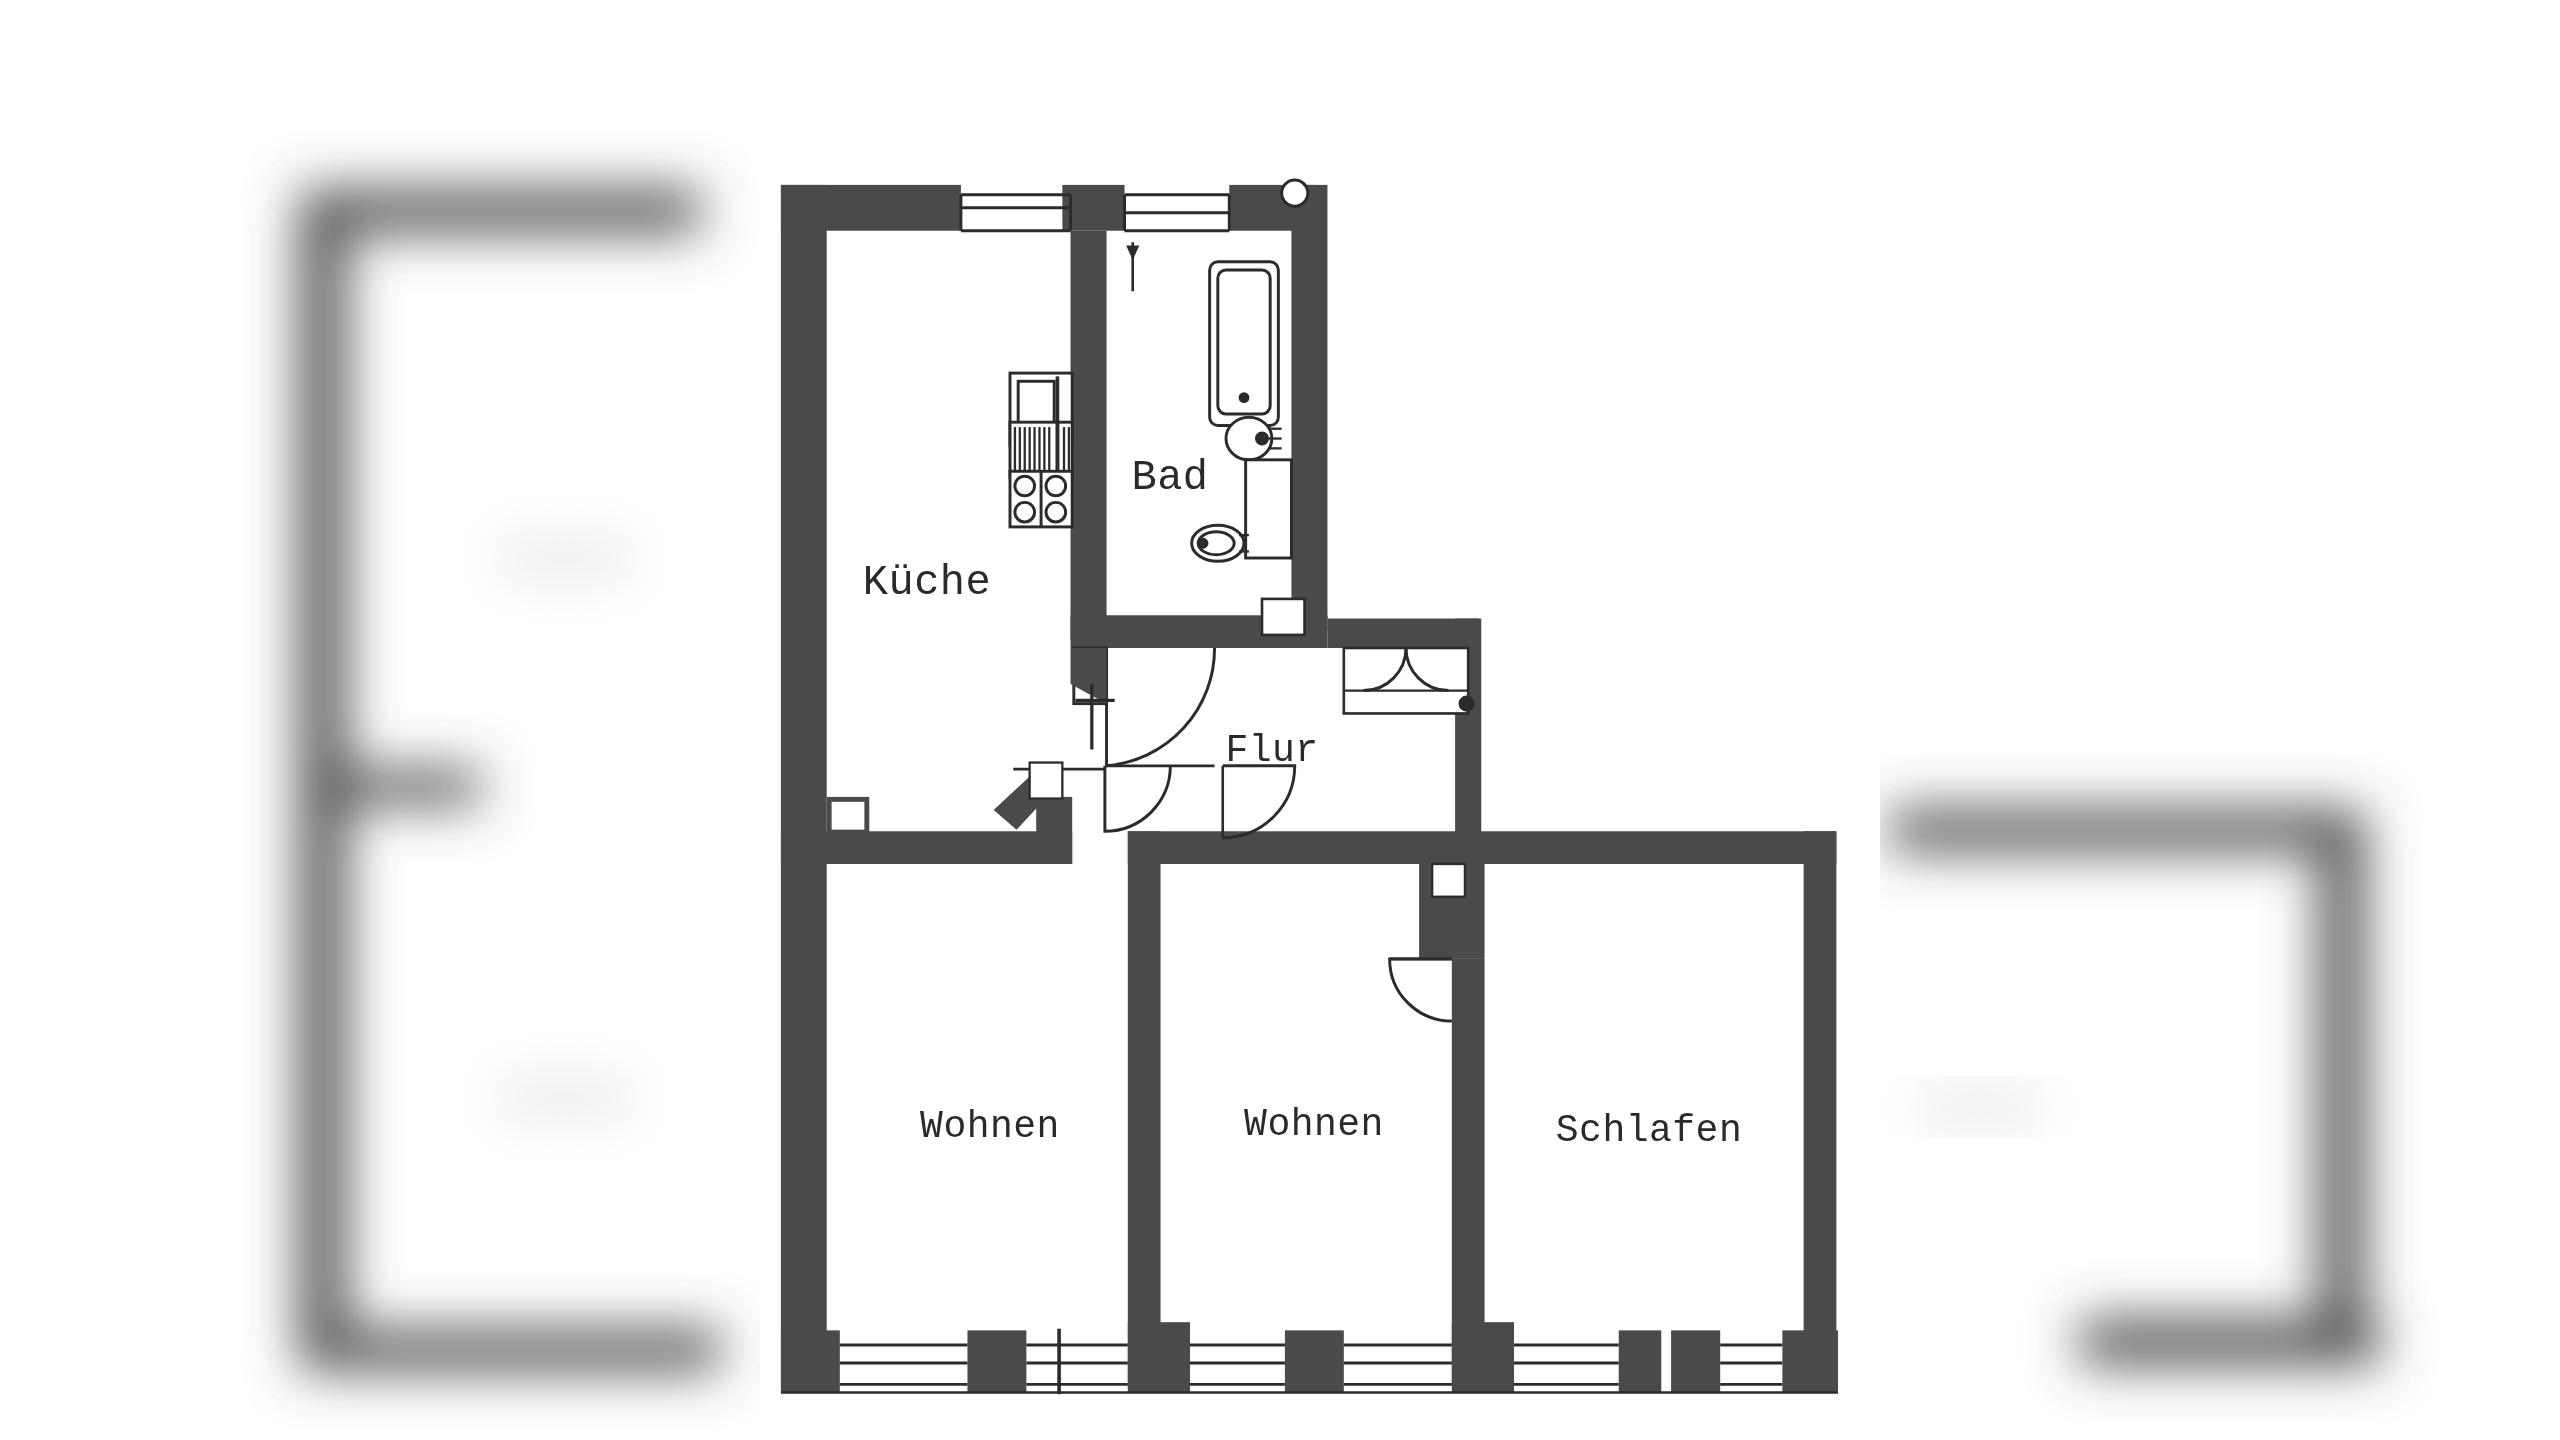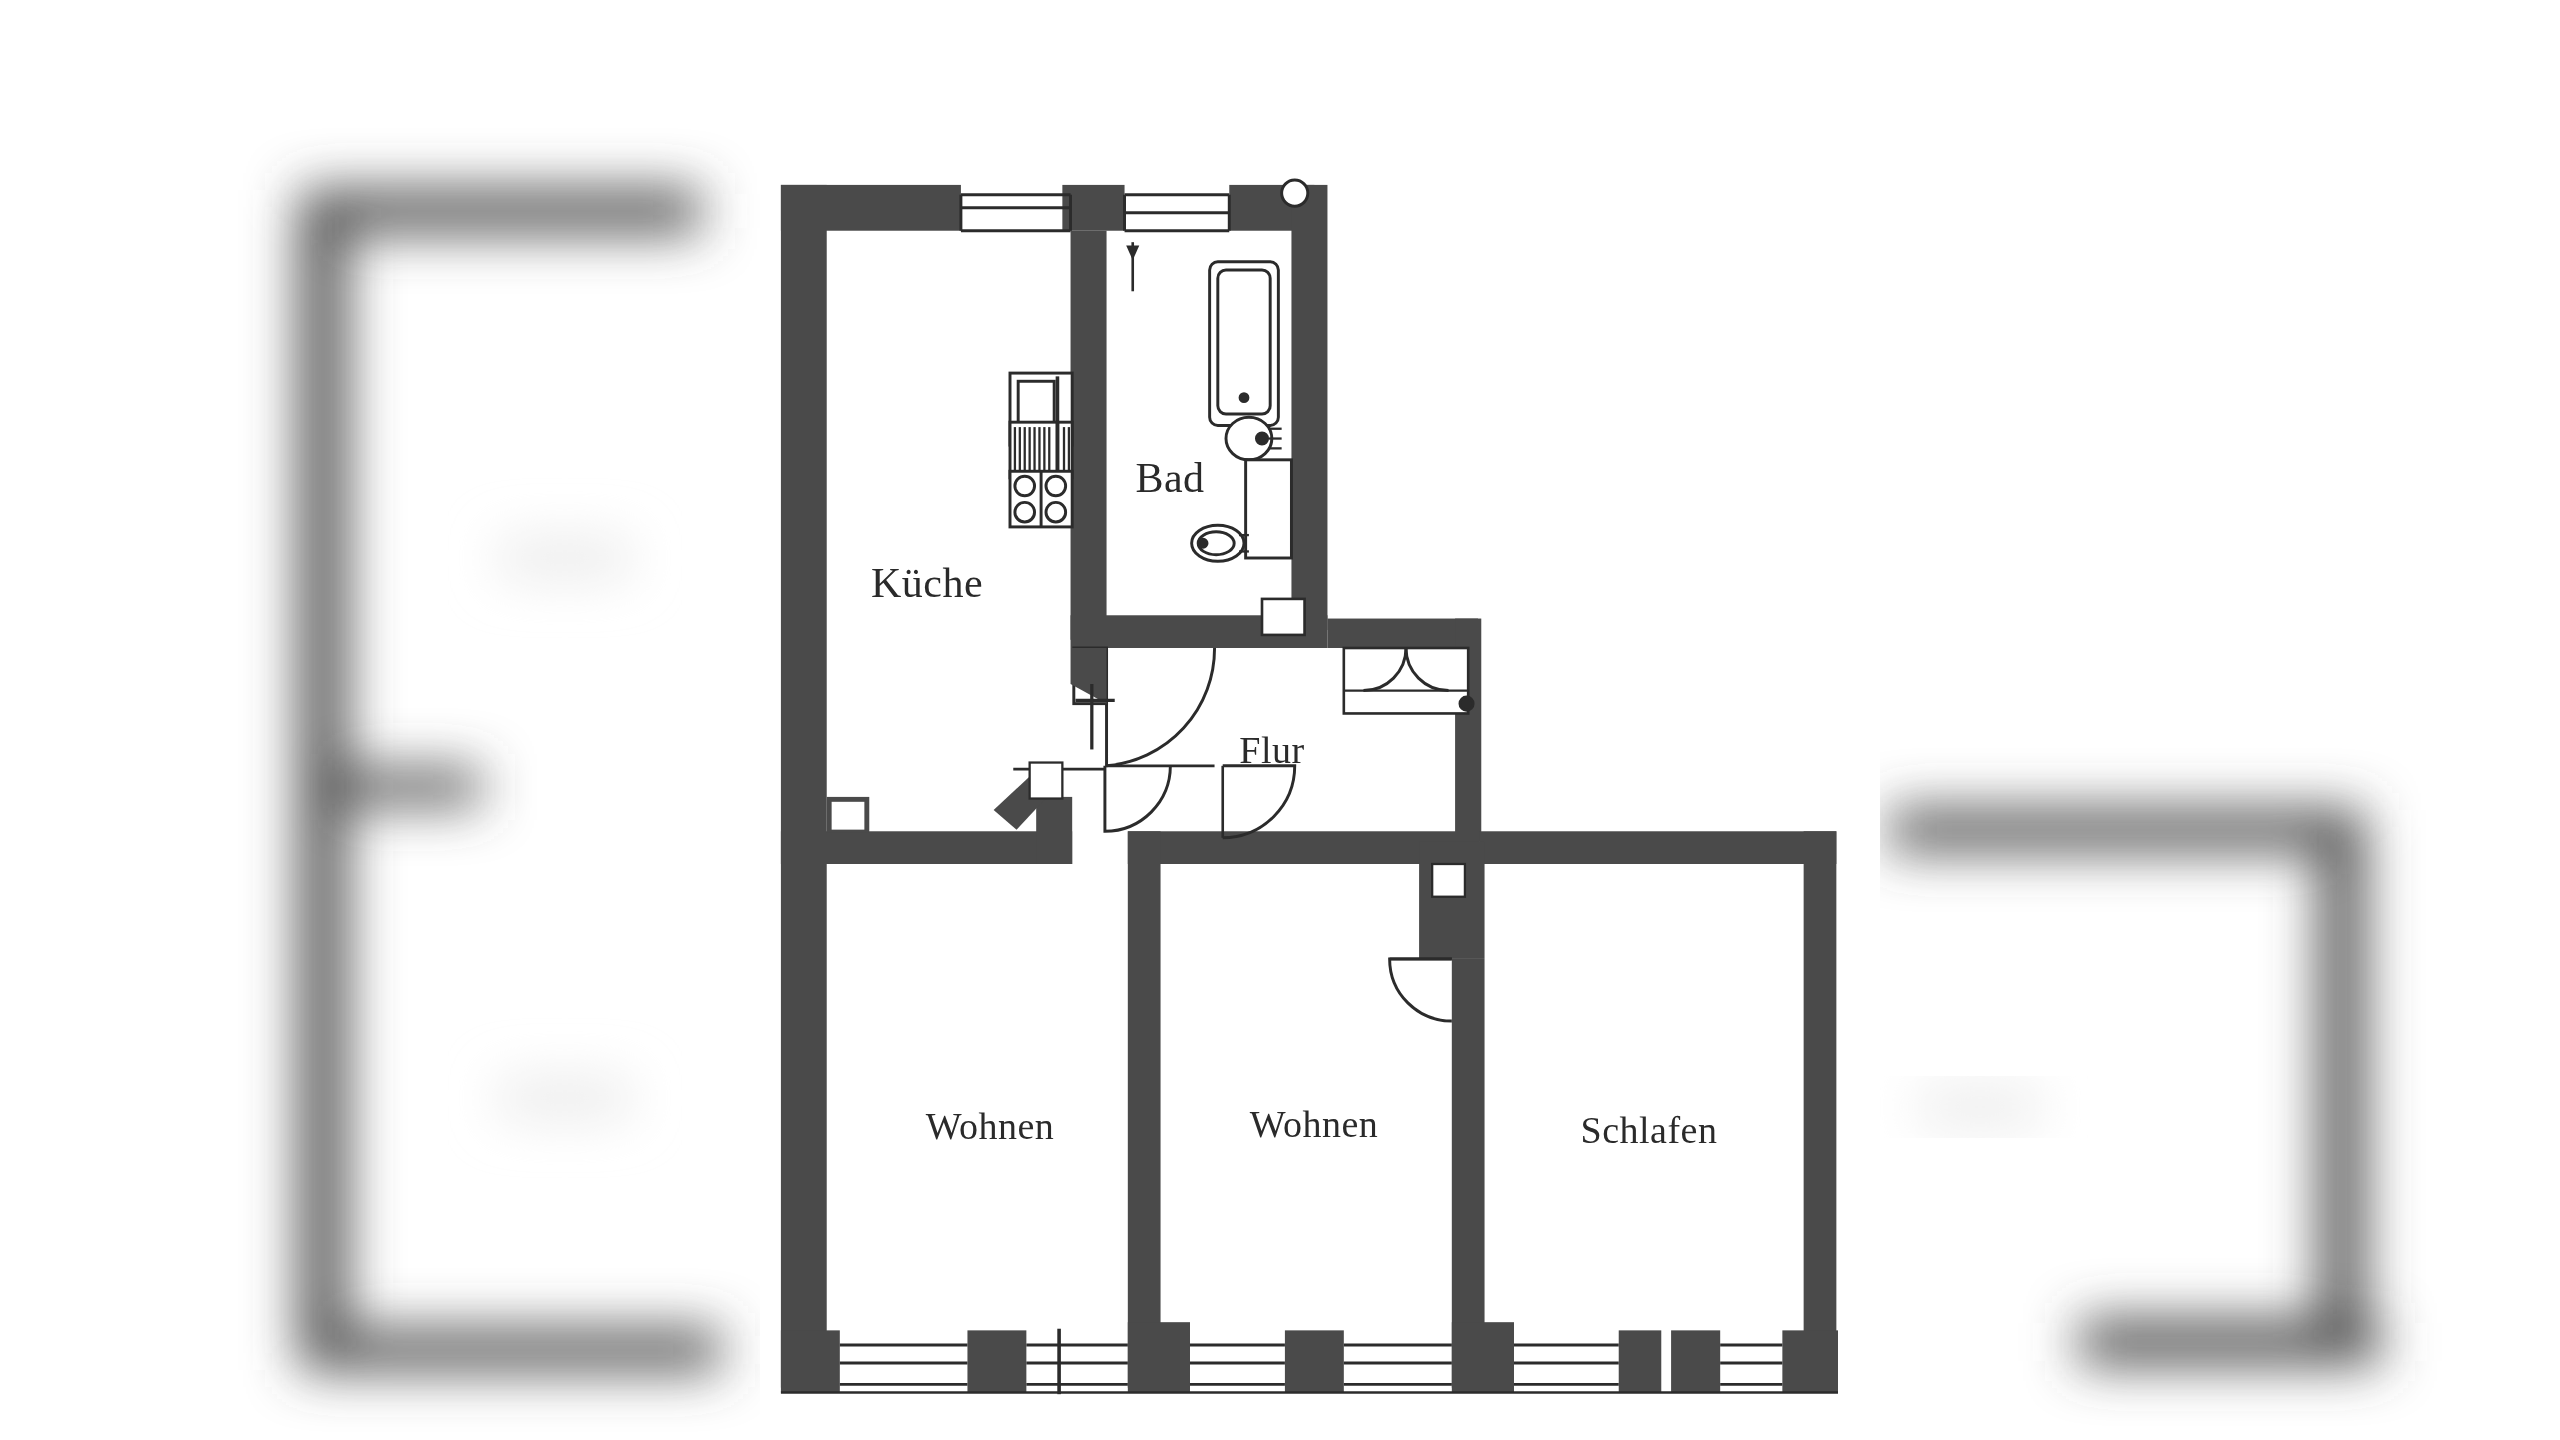--- a/index.html
+++ b/index.html
@@ -31,21 +31,21 @@
   #plan-svg {
     position: absolute;
     left: 0;
     top: 0;
     width: 2560px;
     height: 1440px;
   }
   .room-label {
     position: absolute;
     color: #2a2a2a;
-    font-family: Liberation Serif, serif;
+    font-family: Liberation Mono, monospace;
     font-weight: 400;
     white-space: nowrap;
     transform: translate(-50%, -50%);
     letter-spacing: 0.5px;
   }
   .label-kueche { font-size: 42px; }
   .label-bad    { font-size: 42px; }
   .label-flur   { font-size: 38px; margin-top: 38px; }
   .label-wohnen { font-size: 38px; text-align: center; }
   .label-schlafen { font-size: 38px; }

